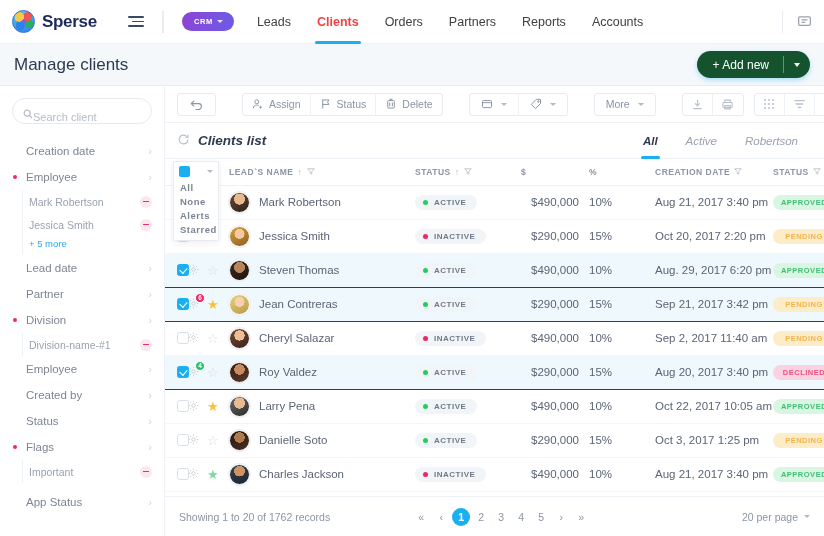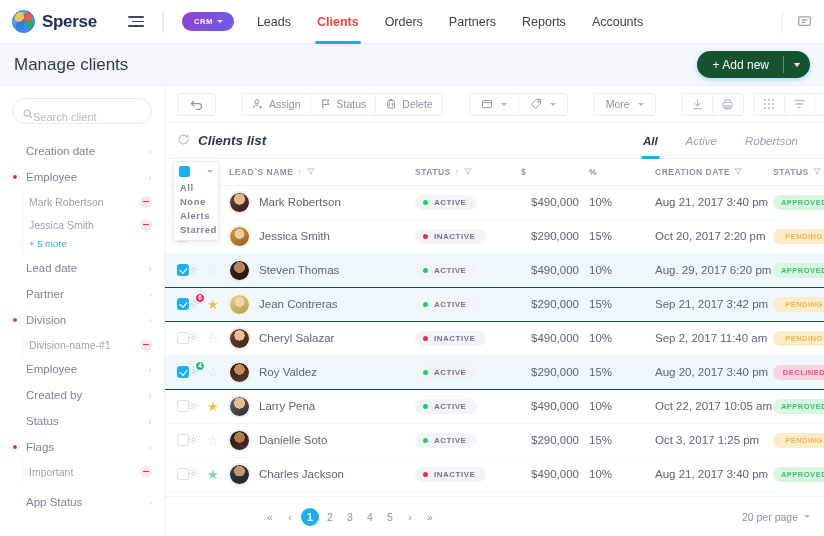--- a/index.html
+++ b/index.html
@@ -922,20 +922,21 @@
     <td class="c-date">Aug 21, 2017 3:40 pm</td>
     <td class="c-appr">
       <span class="pill-appr ap-approved">APPROVED</span>
     </td>
             </tr>
           </tbody>
       </table>
     </div>
 
     <div class="footer">
+      <div class="records">Showing 1 to 20 of 1762 records</div>
       <div class="pager">
         <div class="pg">«</div>
         <div class="pg">‹</div>
         <div class="pg on">1</div>
         <div class="pg">2</div>
         <div class="pg">3</div>
         <div class="pg">4</div>
         <div class="pg">5</div>
         <div class="pg">›</div>
         <div class="pg">»</div>

